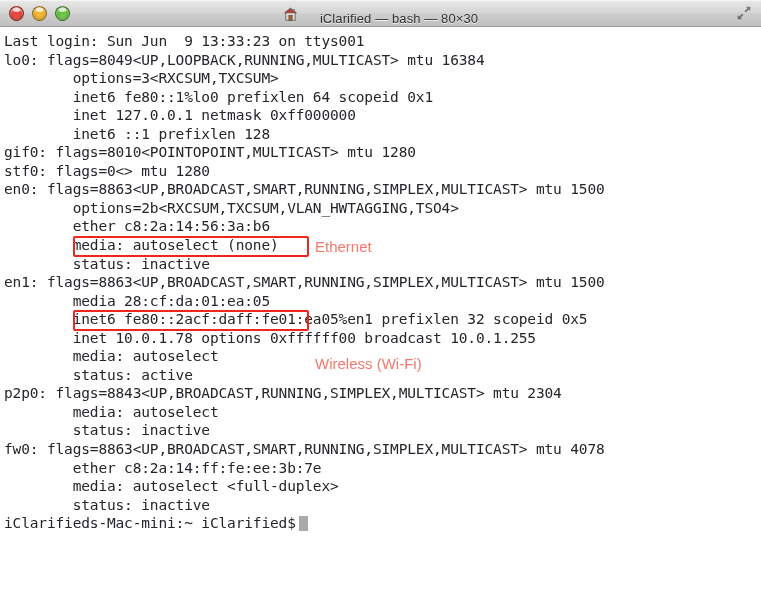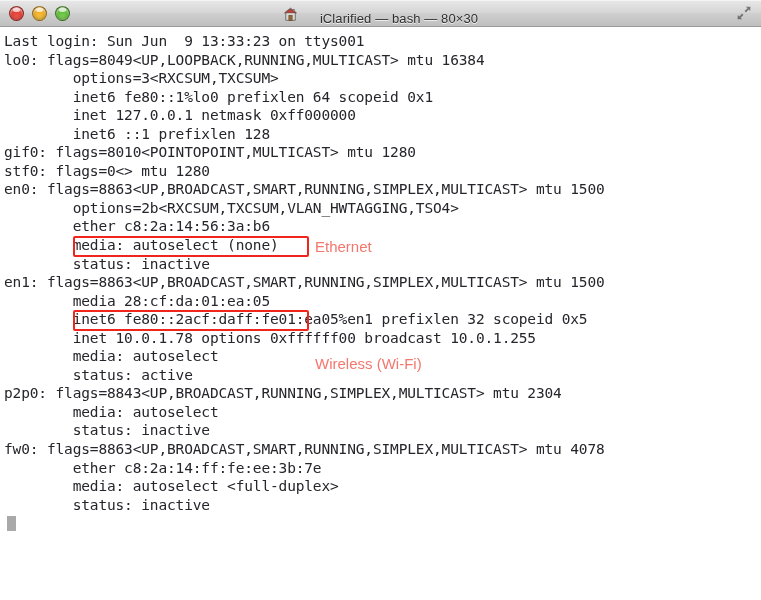--- a/index.html
+++ b/index.html
@@ -203,21 +203,21 @@
         <div class="term-line">        status: active</div>
         <div class="term-line">p2p0: flags=8843&lt;UP,BROADCAST,RUNNING,SIMPLEX,MULTICAST&gt; mtu 2304</div>
         <div class="term-line">        media: autoselect</div>
         <div class="term-line">        status: inactive</div>
         <div class="term-line">fw0: flags=8863&lt;UP,BROADCAST,SMART,RUNNING,SIMPLEX,MULTICAST&gt; mtu 4078</div>
         <div class="term-line">        ether c8:2a:14:ff:fe:ee:3b:7e</div>
         <div class="term-line">        media: autoselect &lt;full-duplex&gt;</div>
         <div class="term-line">        status: inactive</div>
       </div>
 
-    <div class="term-line"><span class="cursor"></span></div>
+    <div class="term-line"><span>iClarifieds-Mac-mini:~ iClarified$</span><span class="cursor"></span></div>
 
     <div id="annot-layer">
         <div class="annot-box" style="left: 73px; top: 209px; width: 236px; height: 21px;"></div>
         <div class="annot-label" style="left: 315px; top: 211px;">Ethernet</div>
         <div class="annot-box" style="left: 73px; top: 283px; width: 236px; height: 21px;"></div>
         <div class="annot-label" style="left: 315px; top: 296px; margin-top: 32px;">Wireless (Wi-Fi)</div>
       </div>
   </div>
 
 </div>

